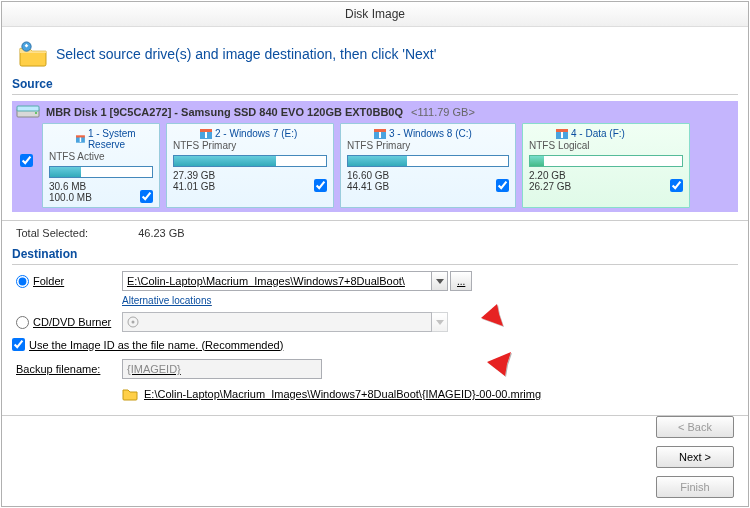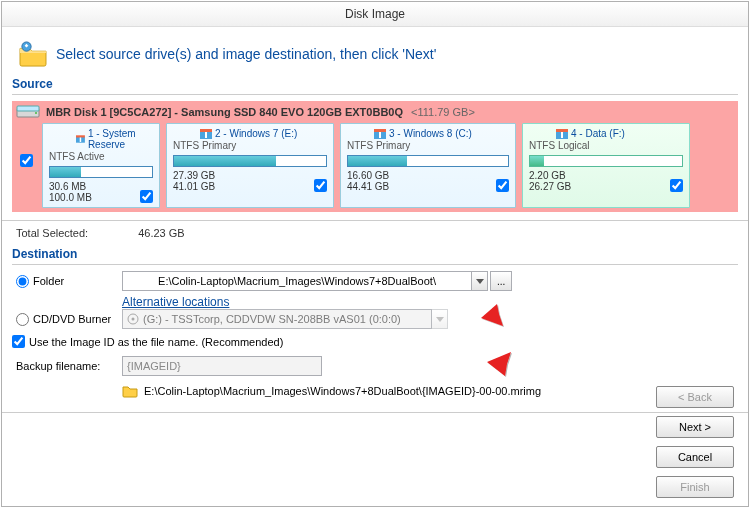--- a/index.html
+++ b/index.html
@@ -4,21 +4,21 @@
 <style>
   * { box-sizing: border-box; font-family: "Segoe UI", Tahoma, sans-serif; }
   body { margin: 0; background: #fff; width: 750px; height: 508px; position: relative; }
   .window { border: 1px solid #b0b0b0; width: 748px; height: 506px; margin: 1px; background: #fff; }
   .titlebar { height: 25px; background: linear-gradient(#fff,#f0f0f0); border-bottom: 1px solid #ddd; text-align: center; line-height: 25px; font-size: 12px; color: #333; }
   .content { padding: 6px 10px 0 10px; }
   .banner { display: flex; align-items: center; padding: 8px 6px 10px 6px; }
   .banner-icon { width: 30px; height: 26px; margin-right: 8px; flex-shrink: 0; }
   .banner-text { color: #0b4fa0; font-size: 14px; }
   .section-label { color: #0b4fa0; font-size: 12px; font-weight: bold; border-bottom: 1px solid #ccc; padding-bottom: 3px; margin-bottom: 6px; }
-  .source-box { background: #fca5a5; padding: 2px 4px 4px 4px; }
+  .source-box { background: #c4b5fd; padding: 2px 4px 4px 4px; }
   .disk-row { display: flex; align-items: center; font-size: 11px; color: #333; padding: 2px 0 4px 0; }
   .disk-icon { width: 24px; height: 14px; margin-right: 6px; }
   .partitions-row { display: flex; align-items: flex-start; gap: 6px; }
   .left-chk { width: 20px; padding-top: 30px; text-align: center; }
   .part-card { border: 1px solid #cde; border-radius: 1px; padding: 4px 6px 4px 6px; font-size: 10px; color: #333; position: relative; flex-shrink: 0; }
   .part-card.blue { background: linear-gradient(#f4fbff,#e9f6ff); border-color: #9cd; }
   .part-card.green { background: linear-gradient(#f0fff4,#e0fae8); border-color: #8dc; }
   .part-title { display: flex; align-items: center; gap: 3px; padding-left: 27px; }
   .part-flag { width: 12px; height: 10px; }
   .part-name { color: #0b4fa0; }
@@ -26,30 +26,30 @@
   .bar { height: 12px; border: 1px solid #48b; background: #fff; margin: 4px 0 3px 0; position: relative; }
   .bar-fill { height: 100%; background: linear-gradient(#6cd,#3ab); }
   .bar.green { border-color: #5b9; }
   .bar.green .bar-fill { background: linear-gradient(#7dc,#4b8); }
   .sizes { display: flex; justify-content: space-between; align-items: flex-end; }
   .sizes .nums { line-height: 1.1; }
   .card-chk { border: 1px solid #888; width: 13px; height: 13px; }
   .total-row { border-top: 1px solid #ccc; margin: 8px -10px 0 -10px; padding: 6px 14px; font-size: 11px; display: flex; gap: 50px; color: #333; }
 
   .dest { margin-top: 2px; }
-  .dest-grid { font-size: 11px; }
+  .dest-grid { font-size: 11px; text-decoration: underline; }
   .dest-r { display: flex; align-items: center; margin-bottom: 6px; }
   .dest-lbl { width: 110px; padding-left: 4px; display: flex; align-items: center; gap: 4px; }
   .fld { border: 1px solid #abadb3; height: 20px; font-size: 11px; padding: 0 4px; background: #fff; }
   .fld.ro { background: #f3f3f3; color: #888; }
   .sel { display: flex; align-items: center; }
   .dd-btn { width: 16px; height: 20px; border: 1px solid #abadb3; border-left: none; background: linear-gradient(#fff,#e5e5e5); display: flex; align-items: center; justify-content: center; }
   .dd-btn svg { width: 8px; height: 5px; }
   .browse { width: 22px; height: 20px; border: 1px solid #abadb3; background: linear-gradient(#fff,#e5e5e5); margin-left: 2px; font-size: 10px; }
-  .link { color: #0b4fa0; text-decoration: underline; font-size: 12px; margin-left: 110px; margin-top: -2px; display: block; }
+  .link { color: #0b4fa0; text-decoration: underline; font-size: 10px; margin-left: 110px; margin-top: -2px; margin-bottom: 6px; display: block; }
   .use-id { display: flex; align-items: center; gap: 4px; margin-bottom: 8px; }
   .full-path { display: flex; align-items: center; gap: 6px; margin: 8px 0 0 110px; }
   .folder-ico { width: 16px; height: 14px; }
 
   .btn-row { position: absolute; bottom: 10px; right: 16px; display: flex; gap: 8px; flex-direction: column; }
   .btn { width: 78px; height: 22px; font-size: 11px; border: 1px solid #888; background: linear-gradient(#fefefe,#e4e4e4); border-radius: 2px; }
   .btn:disabled { color: #9a9a9a; }
 
   
   .anno { position: absolute; pointer-events: none; }
@@ -184,21 +184,21 @@
 
     <div class="section-label dest">Destination</div>
 
     <div class="dest-grid">
       <div class="dest-r">
         <label class="dest-lbl">
           <input type="radio" name="dest" checked="" style="">
           <span>Folder</span>
         </label>
         <div class="sel">
-          <input class="fld" style="width: 350px; text-align: center;" value="E:\Colin-Laptop\Macrium_Images\Windows7+8DualBoot\">
+          <input class="fld" style="width: 310px;" value="E:\Colin-Laptop\Macrium_Images\Windows7+8DualBoot\">
           <div class="dd-btn">
             <svg viewBox="0 0 8 5">
                 <path d="M0 0h8L4 5z" fill="#555"></path>
               </svg>
           </div>
           <button class="browse">...</button>
         </div>
       </div>
       <a href="#" class="link">Alternative locations</a>
 
@@ -206,21 +206,20 @@
         <label class="dest-lbl">
           <input type="radio" name="dest" style="">
           <span>CD/DVD Burner</span>
         </label>
         <div class="sel" style="opacity:.85">
           <div class="fld" style="width:310px;display:flex;align-items:center;gap:4px;background:#f3f3f3;">
             <svg width="12" height="12">
                 <circle cx="6" cy="6" r="5" fill="none" stroke="#999"></circle>
                 <circle cx="6" cy="6" r="1.5" fill="#999"></circle>
               </svg>
-            <span style="color:#666">(G:) - TSSTcorp, CDDVDW SN-208BB  vAS01 (0:0:0)</span>
           </div>
           <div class="dd-btn" style="opacity:.6">
             <svg viewBox="0 0 8 5">
                 <path d="M0 0h8L4 5z" fill="#888"></path>
               </svg>
           </div>
         </div>
       </div>
 
       <label class="use-id">
@@ -240,21 +239,20 @@
         <span>E:\Colin-Laptop\Macrium_Images\Windows7+8DualBoot\{IMAGEID}-00-00.mrimg</span>
       </div>
     </div>
 
     <hr class="divider" style="margin-top:14px">
   </div>
 
   <div class="btn-row">
     <button class="btn" disabled="">&lt; Back</button>
     <button class="btn">Next &gt;</button>
-    <button class="btn">Cancel</button>
     <button class="btn" disabled="">Finish</button>
   </div>
 </div>
 
 <svg class="anno" style="left:473px;top:302px" width="180" height="80">
   <defs>
     <filter id="sh">
         <feDropShadow dx="1" dy="1" stdDeviation="0.5" flood-opacity="0.3"></feDropShadow>
       </filter>
   </defs>

